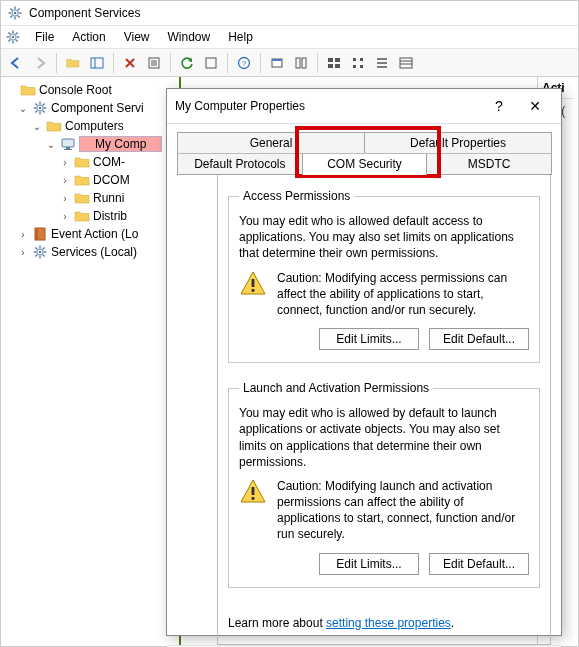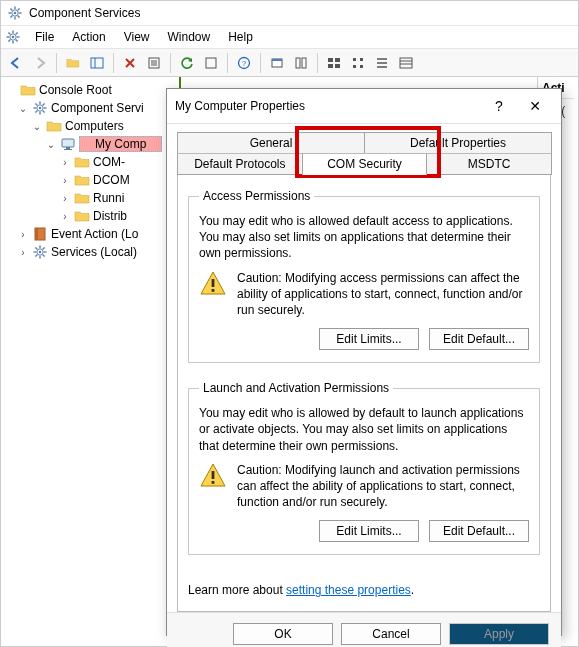--- a/index.html
+++ b/index.html
@@ -463,21 +463,21 @@
         <div class="tab">Default Properties</div>
       </div>
       <div class="tab-row bot">
         <div class="tab">Default Protocols</div>
         <div class="tab active">COM Security</div>
         <div class="tab">MSDTC</div>
       </div>
       <div class="highlight-box" style="left:118px; top:-6px; width:146px; height:52px;"></div>
     </div>
 
-    <div class="tab-panel" style="display:flex; flex-direction:column;">
+    <div class="tab-panel" style="display:flex; flex-direction:column;margin-left:40px;">
 
       <fieldset class="group">
         <legend>Access Permissions</legend>
         <div class="para">You may edit who is allowed default access to applications. You may also set limits on applications that determine their own permissions.</div>
         <div class="caution-row">
           <span class="warn-icon"><svg width="28" height="28">
                 <use href="#warn"></use>
               </svg></span>
           <div class="para" style="margin:0">Caution: Modifying access permissions can affect the ability of applications to start, connect, function and/or run securely.</div>
         </div>

